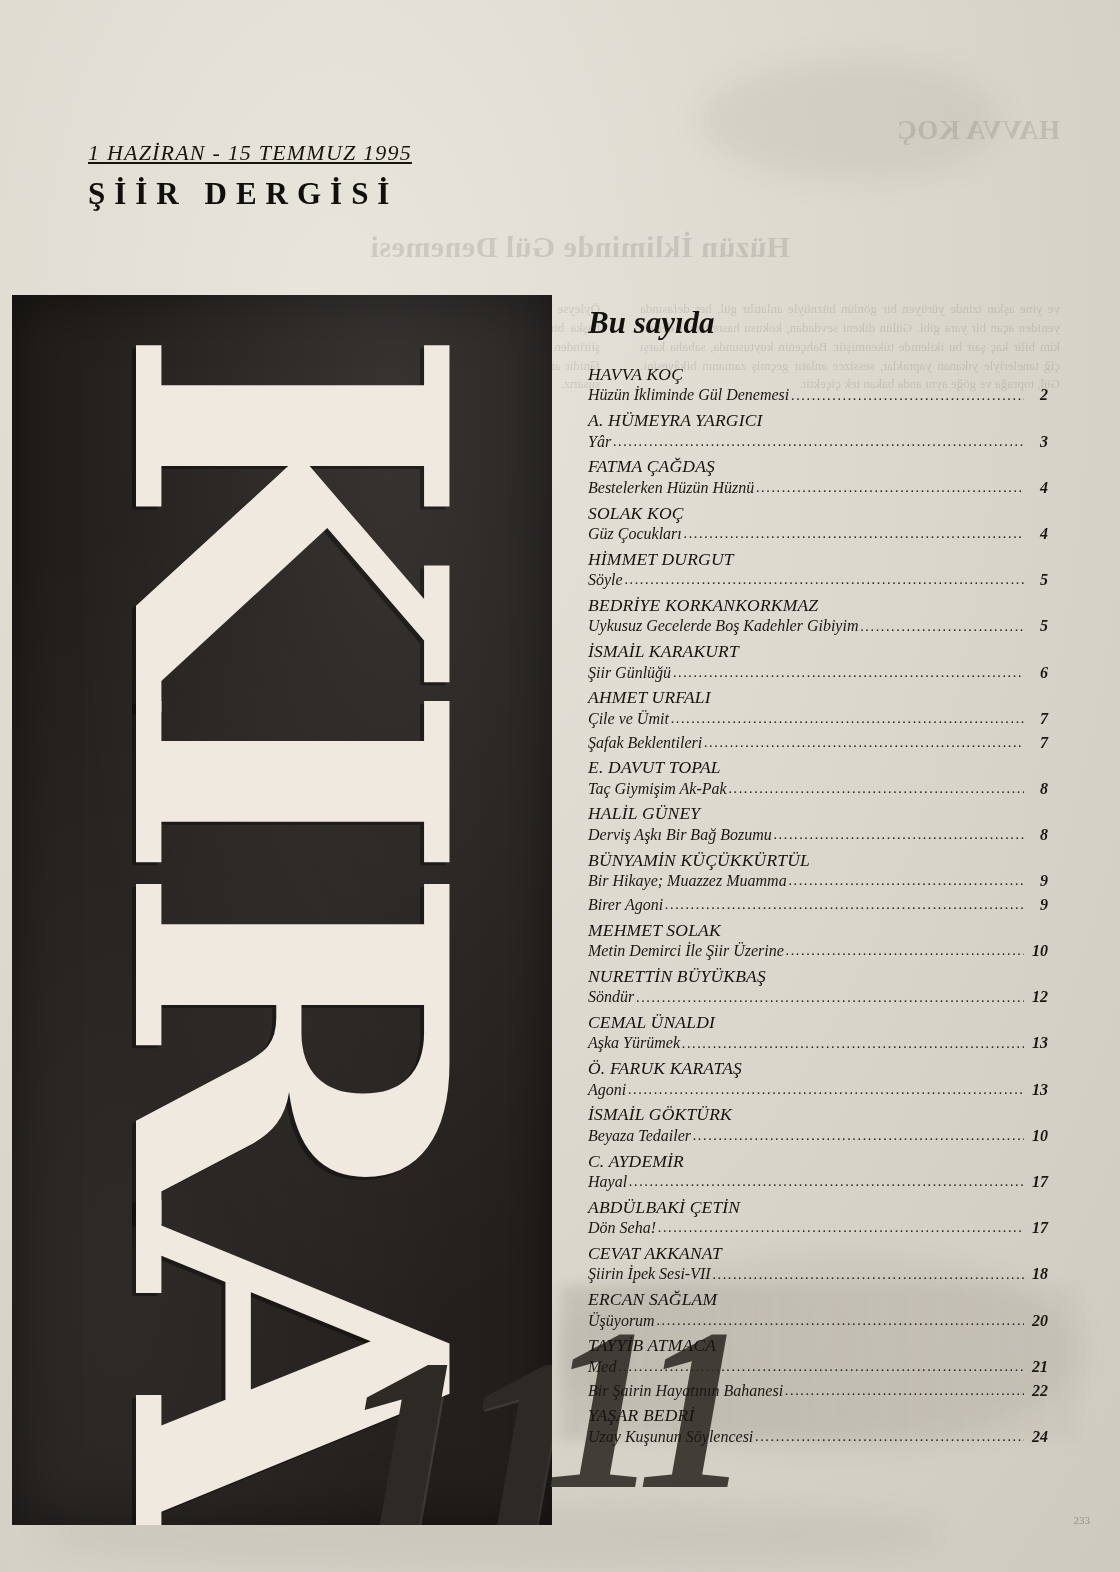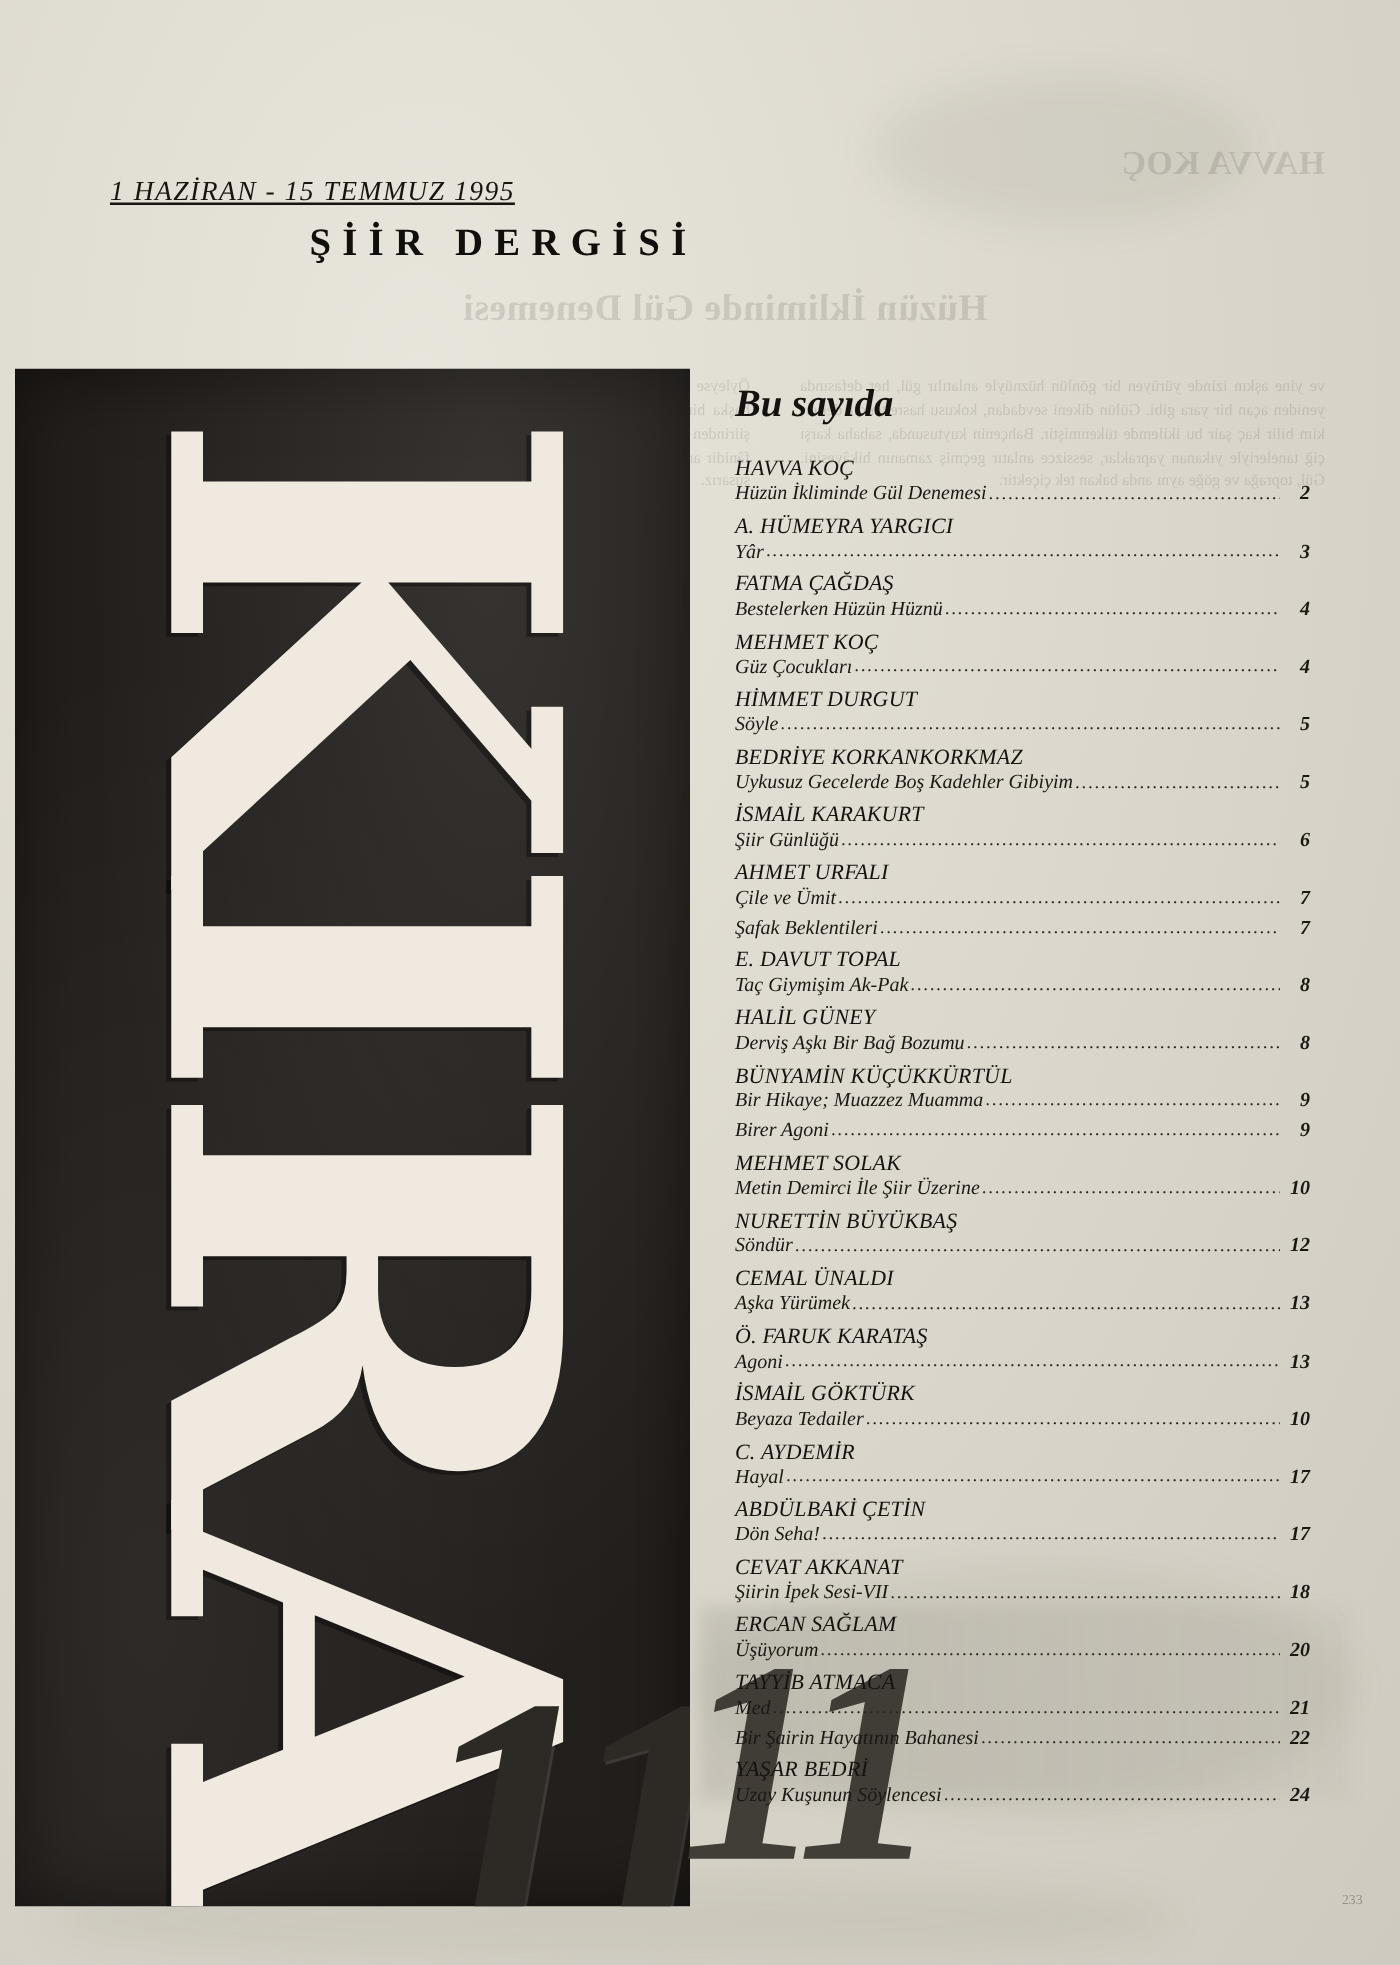--- a/index.html
+++ b/index.html
@@ -68,21 +68,20 @@
     color: #17150f;
     white-space: nowrap;
     text-decoration: underline;
   }
   .magazine-kind {
     margin-top: 10px;
     font-size: 31px;
     letter-spacing: 9px;
     font-weight: bold;
     color: #110f0b;
-    text-align: right;
   }
 
   
   .cover-art {
     position: absolute;
     left: 12px;
     top: 295px;
     width: 540px;
     height: 1230px;
     background: #231f1c;
@@ -255,21 +254,21 @@
         </div>
         <div class="toc-entry">
           <div class="toc-author">FATMA ÇAĞDAŞ</div>
           <div class="toc-line">
             <span class="toc-piece">Bestelerken Hüzün Hüznü</span>
             <span class="toc-dots">........................................................................................................................</span>
             <span class="toc-page">4</span>
           </div>
         </div>
         <div class="toc-entry">
-          <div class="toc-author">MEHMET KOÇ</div>
+          <div class="toc-author">SOLAK KOÇ</div>
           <div class="toc-line">
             <span class="toc-piece">Güz Çocukları</span>
             <span class="toc-dots">........................................................................................................................</span>
             <span class="toc-page">4</span>
           </div>
         </div>
         <div class="toc-entry">
           <div class="toc-author">HİMMET DURGUT</div>
           <div class="toc-line">
             <span class="toc-piece">Söyle</span>

